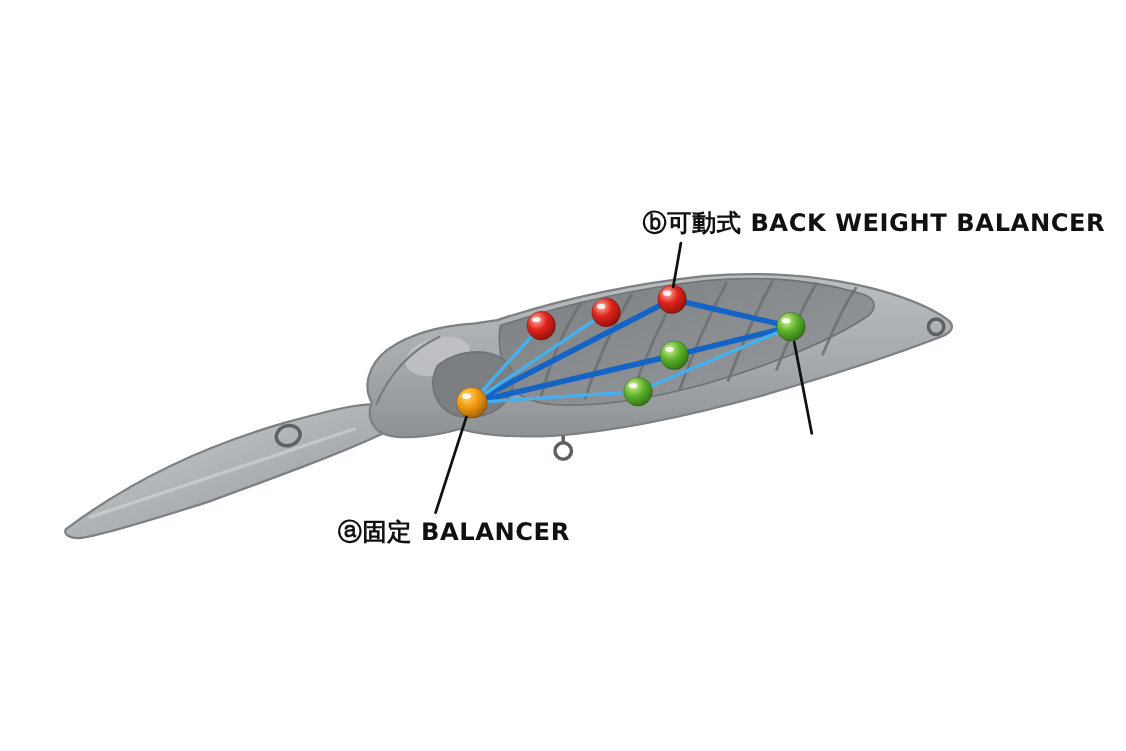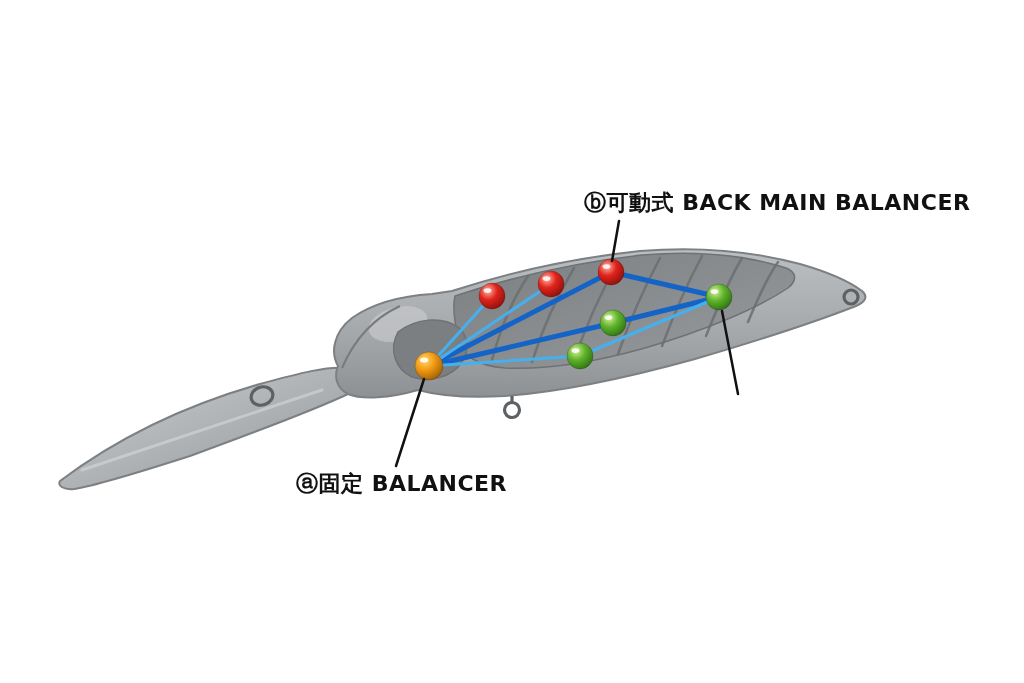--- a/index.html
+++ b/index.html
@@ -25,21 +25,21 @@
     position: absolute;
     font-size: 22px;
     font-weight: 600;
     letter-spacing: 0.5px;
     color: var(--label-text, #111111);
     white-space: nowrap;
     user-select: none;
   }
   #label-back-mount { left: 584px; top: 188px; }
   #label-main-weight { left: 681px; top: 397px; }
-  #label-fixed-balancer { left: 296px; top: 469px; }
+  #label-fixed-balancer { left: 307px; top: 469px; }
 
   .link { fill: none; stroke-linecap: round; }
   .link.primary { stroke: var(--line-primary, #1464c8); stroke-width: 5; }
   .link.secondary { stroke: var(--line-secondary, #45b0f0); stroke-width: 3; }
   .callout { stroke: var(--callout, #111111); stroke-width: 2.5; stroke-linecap: round; }
 
   .lure-outline { stroke: #7d8083; stroke-width: 2; }
   .rib { fill: none; stroke: #6b6e70; stroke-width: 2.5; stroke-linecap: round; opacity: 0.85; }
   .eyelet { fill: none; stroke: #5e6164; stroke-width: 3.2; }
 </style>
@@ -185,18 +185,18 @@
         </g>
       </g>
 
     <g>
         <line x1="619" y1="221" x2="612" y2="261" class="callout"></line>
         <line x1="722" y1="311" x2="738" y2="394" class="callout"></line>
         <line x1="424" y1="379" x2="396" y2="466" class="callout"></line>
       </g>
   </svg>
 
-  <div class="label" id="label-back-mount">ⓑ可動式 BACK MAIN BALANCER</div>
+  <div class="label" id="label-back-mount">ⓑ可動式 BACK WEIGHT BALANCER</div>
 
 
   <div class="label" id="label-fixed-balancer">ⓐ固定 BALANCER</div>
 
 </div>
 
 </body></html>

